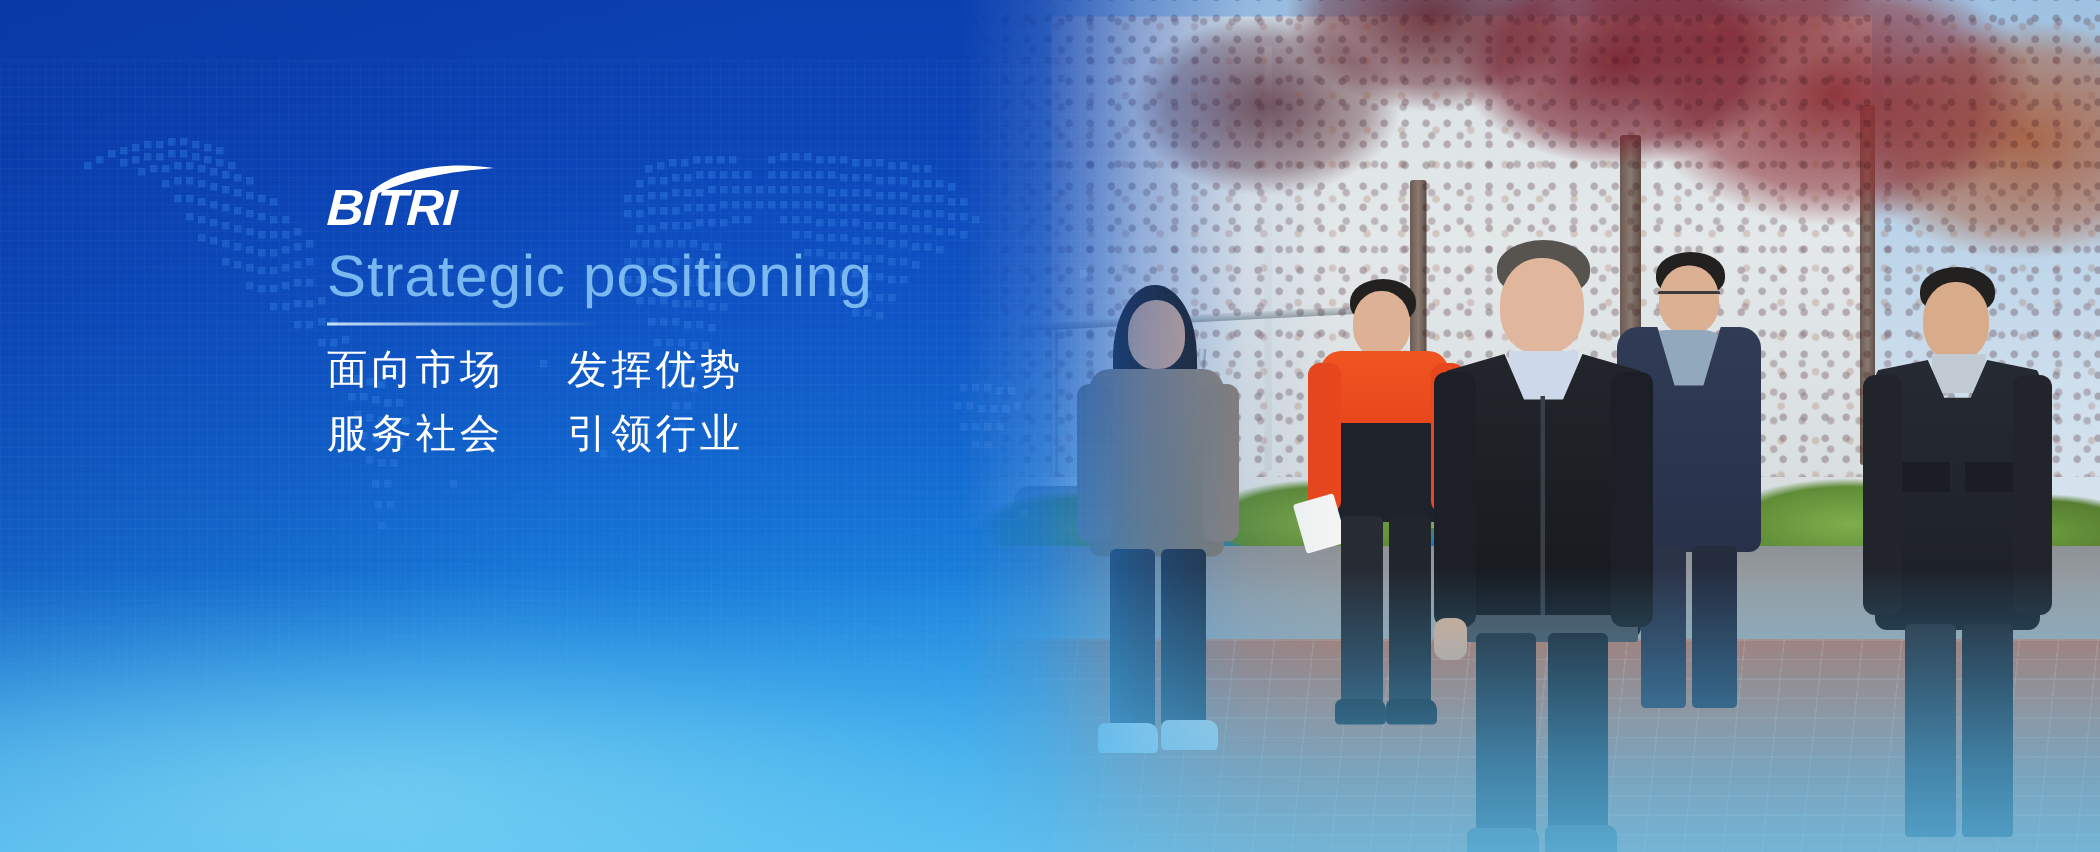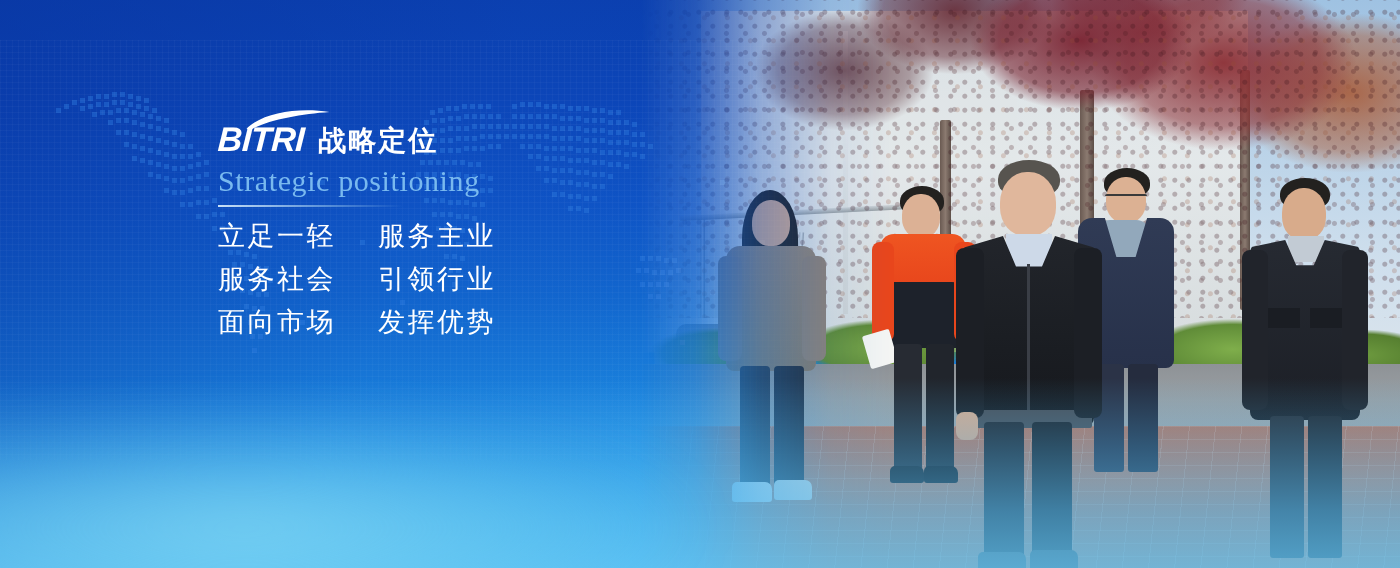--- a/index.html
+++ b/index.html
@@ -248,25 +248,25 @@
     letter-spacing: 2px;
     line-height: 1;
     font-family: "Liberation Sans", "DejaVu Sans", sans-serif;
     position: relative;
     top: -1px;
   }
 
   .en-sub {
     margin-top: 8px;
     color: #79b9ef;
-    font-size: 30px;
+    font-size: 39px;
     font-weight: 400;
     letter-spacing: 0.6px;
     line-height: 1.1;
-    font-family: Liberation Serif, serif;
+    font-family: Liberation Sans, sans-serif;
   }
 
   .divider {
     margin-top: 8px;
     width: 185px;
     height: 2px;
     background: linear-gradient(to right, rgba(210,232,250,0.95) 0%, rgba(160,205,240,0.55) 55%, rgba(120,180,230,0) 100%);
   }
 
   .slogans { margin-top: 16px; }
@@ -787,40 +787,34 @@
 
     <div class="logo-row">
       <div class="bitri">
         <span>BITRI</span>
         <span class="swoosh">
           <svg width="86" height="22" viewBox="0 0 86 22" aria-hidden="true">
             <path d="M2 20 C 16 4, 52 -2, 84 3 C 56 5, 22 11, 6 21 Z" fill="#ffffff"></path>
           </svg>
         </span>
       </div>
-      <div class="cn-title">战略定位</div>
     </div>
 
     <div class="en-sub">Strategic positioning</div>
 
     <div class="divider"></div>
 
     <div class="slogans">
       <div class="slogan-line">
-        <span>立足一轻</span>
+        <span>面向市场</span>
         <span class="gap"></span>
-        <span>服务主业</span>
+        <span>发挥优势</span>
       </div>
       <div class="slogan-line">
         <span>服务社会</span>
         <span class="gap"></span>
         <span>引领行业</span>
       </div>
-      <div class="slogan-line">
-        <span>面向市场</span>
-        <span class="gap"></span>
-        <span>发挥优势</span>
-      </div>
     </div>
 
   </div>
 
 </div>
 
 </body></html>

